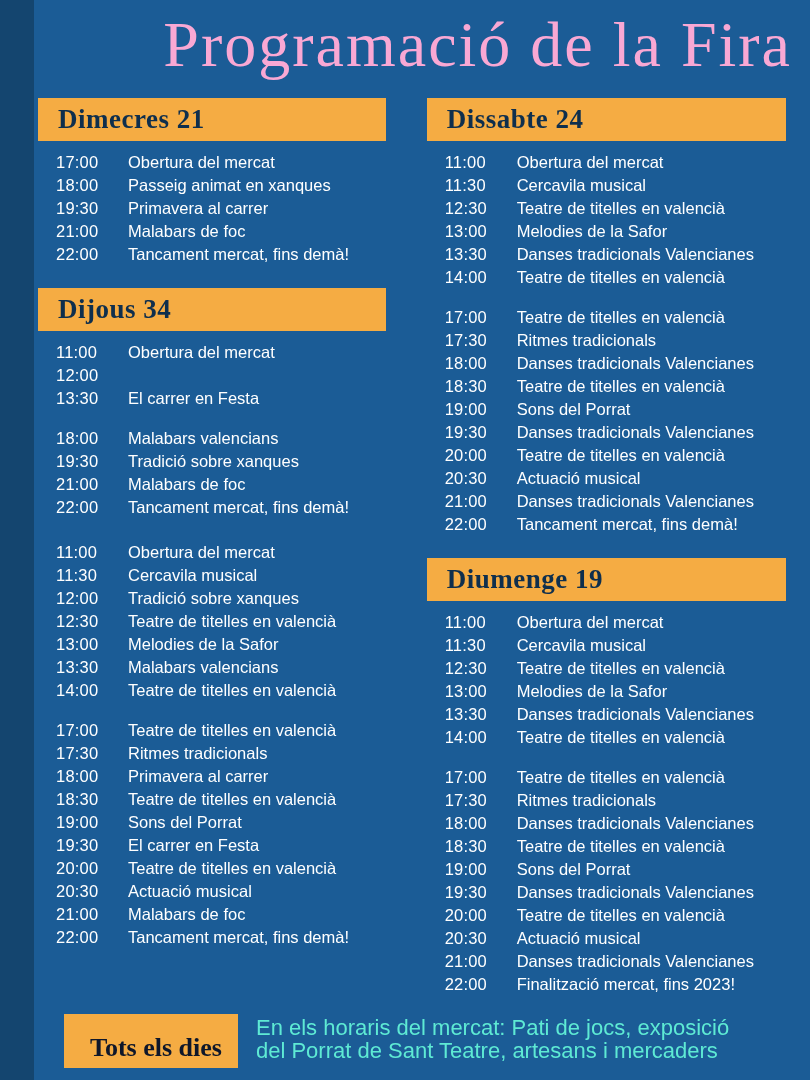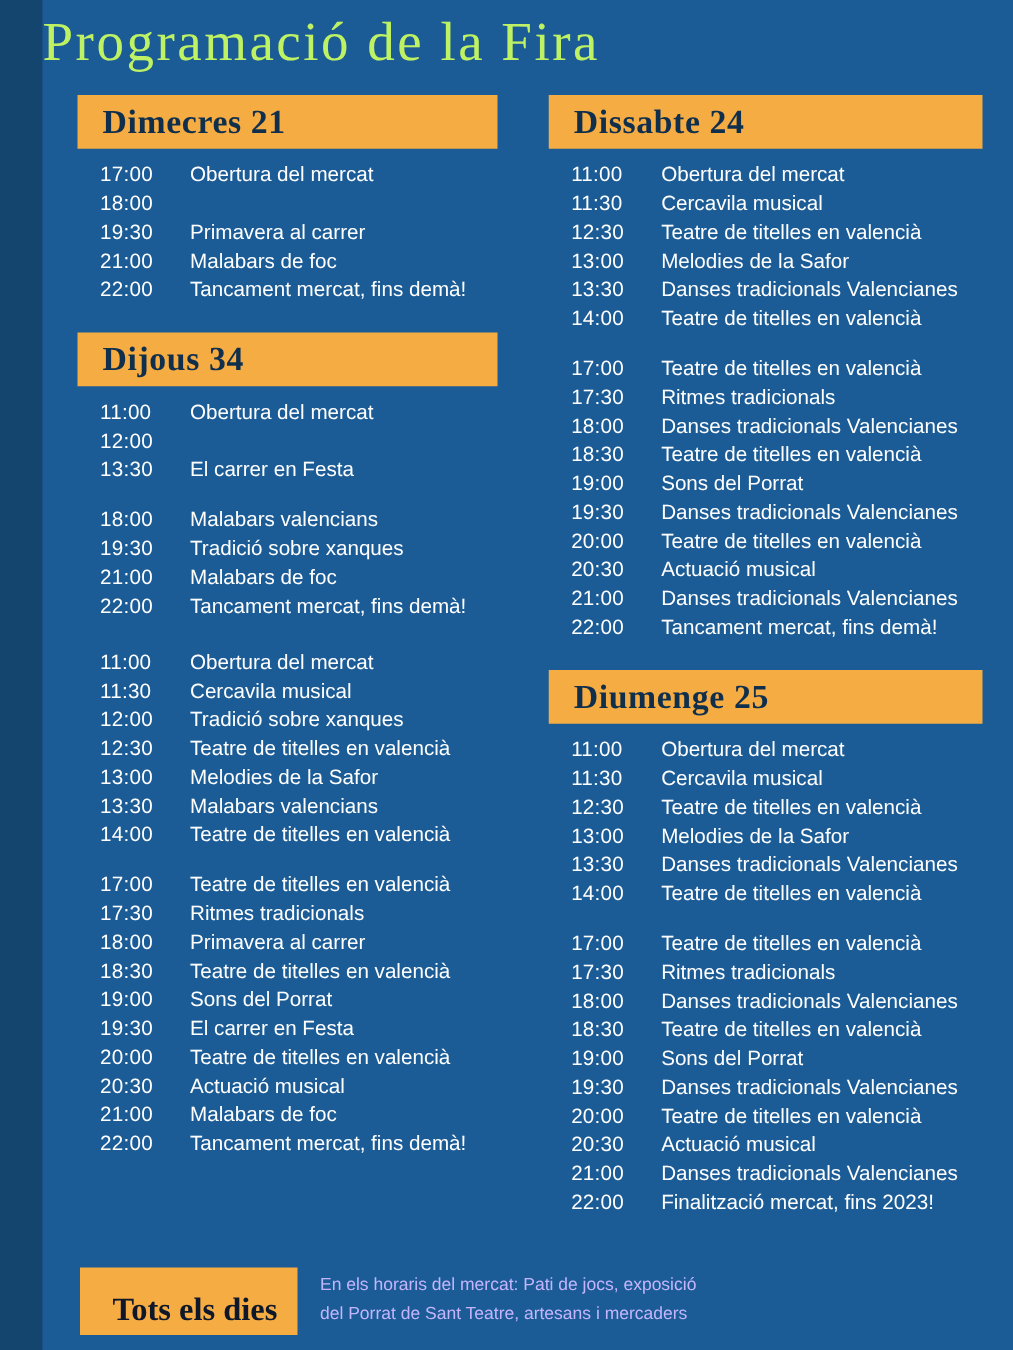--- a/index.html
+++ b/index.html
@@ -25,31 +25,31 @@
     background: #14456f;
   }
   .content {
     position: absolute;
     left: 34px; top: 0;
     width: 776px; height: 1080px;
   }
   .title {
     font-family: "Liberation Serif", serif;
     font-weight: 400;
-    color: #bef264;
-    font-size: 44px;
+    color: #f9a8d4;
+    font-size: 64px;
     letter-spacing: 2px;
-    text-align: left;
+    text-align: right;
     padding-top: 10px;
     padding-right: 18px;
     line-height: 1.1;
   }
   .columns {
     display: flex;
-    padding: 18px 24px 0 28px;
+    padding: 18px 24px 0 4px;
     gap: 41px;
   }
   .col { width: 360px; }
   .col.right { width: 372px; }
 
   .day-header {
     background: #f5ac43;
     color: #0f2f4d;
     font-family: "Liberation Serif", serif;
     font-weight: 700;
@@ -93,22 +93,22 @@
     background: #f5ac43;
     color: #0f172a;
     font-family: "Liberation Serif", serif;
     font-weight: 700;
     font-size: 26px;
     padding: 19px 16px 5px 26px;
     margin-right: 18px;
     white-space: nowrap;
   }
   .footer-text {
-    color: #c4b5fd;
-    font-size: 14px;
+    color: #5eead4;
+    font-size: 22px;
     line-height: 23px;
     padding-top: 2px;
   }
 </style>
 </head>
 <body>
 
 <div class="poster">
   <div class="left-bar"></div>
 
@@ -119,20 +119,21 @@
       <div class="col left">
           <div class="block">
             <div class="day-header">Dimecres 21</div>
             <div class="events">
               <div class="event">
                 <span class="time">17:00</span>
                 <span class="name">Obertura del mercat</span>
               </div>
               <div class="event">
                 <span class="time">18:00</span>
+                <span class="name">Passeig animat en xanques</span>
               </div>
               <div class="event">
                 <span class="time">19:30</span>
                 <span class="name">Primavera al carrer</span>
               </div>
               <div class="event">
                 <span class="time">21:00</span>
                 <span class="name">Malabars de foc</span>
               </div>
               <div class="event">
@@ -313,21 +314,21 @@
                 <span class="time">21:00</span>
                 <span class="name">Danses tradicionals Valencianes</span>
               </div>
               <div class="event">
                 <span class="time">22:00</span>
                 <span class="name">Tancament mercat, fins demà!</span>
               </div>
             </div>
           </div>
           <div class="block">
-            <div class="day-header">Diumenge 25</div>
+            <div class="day-header">Diumenge 19</div>
             <div class="events">
               <div class="event">
                 <span class="time">11:00</span>
                 <span class="name">Obertura del mercat</span>
               </div>
               <div class="event">
                 <span class="time">11:30</span>
                 <span class="name">Cercavila musical</span>
               </div>
               <div class="event">

